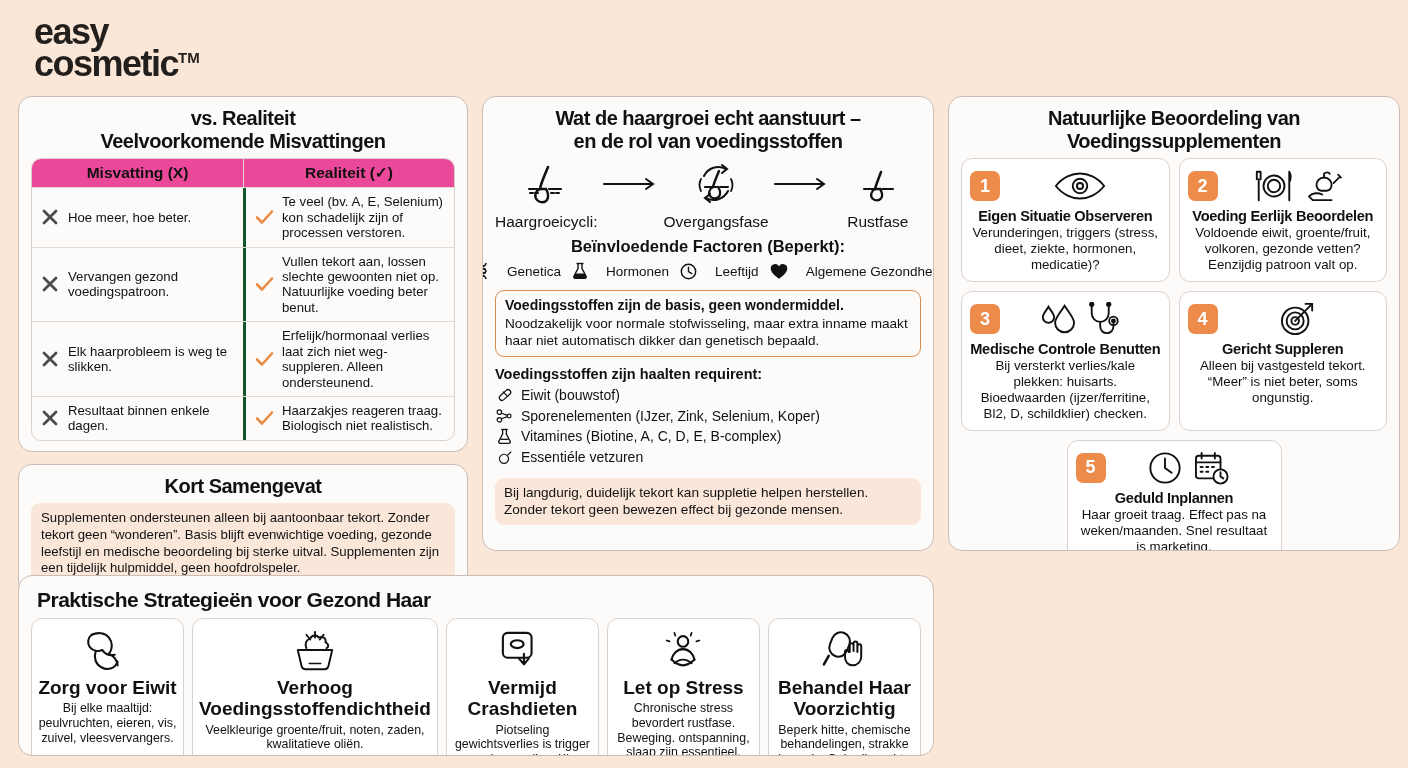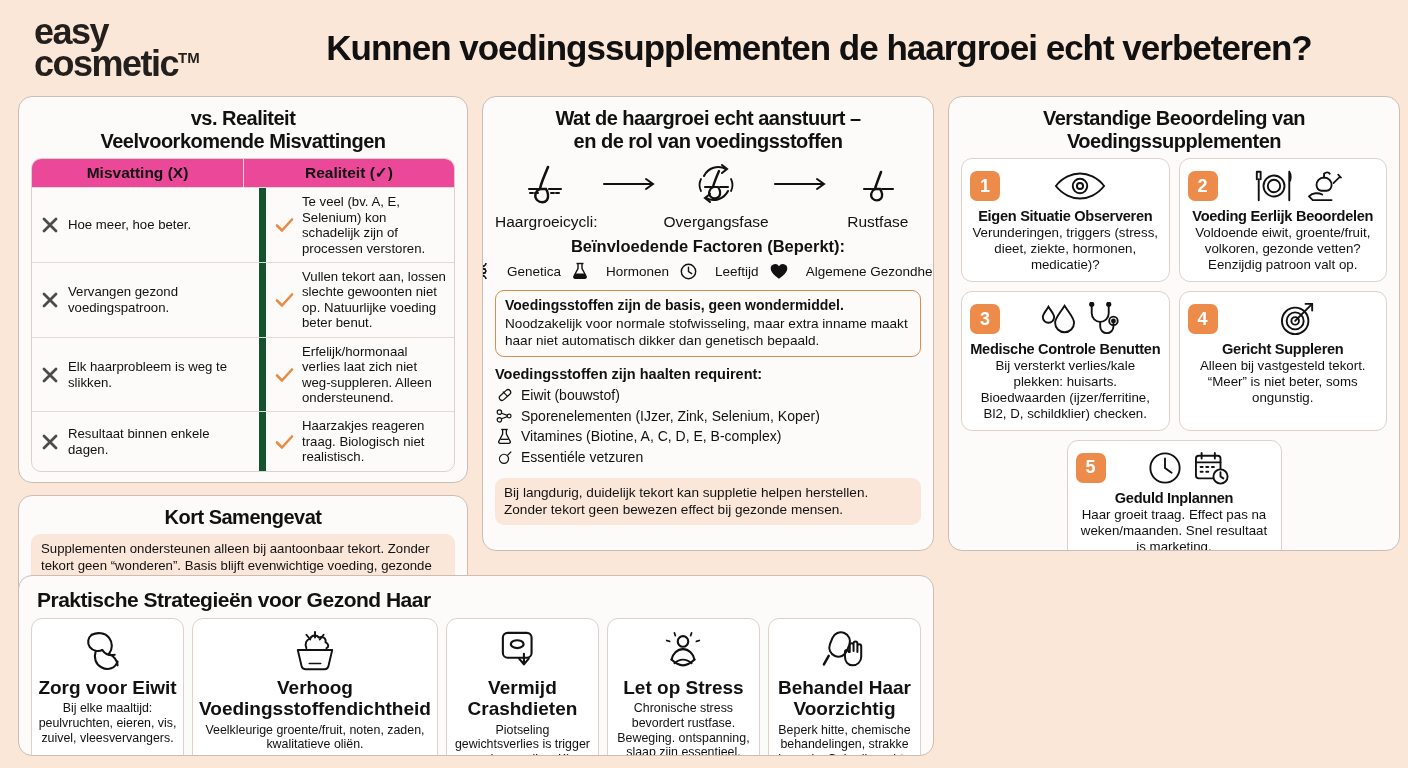--- a/index.html
+++ b/index.html
@@ -83,21 +83,21 @@
   .step-b { font-size: 13.3px; line-height: 1.2; margin-top: 1px; }
   .step-wide { width: 215px; margin: 9px auto 0; }
 
   
   .tbl { border: 1.3px solid #DDD2CB; border-radius: 10px; overflow: hidden; margin-top: 3px; }
   .tr { display: grid; grid-template-columns: 1fr 1fr; border-top: 1px solid #E4DAD3; }
   .tr:first-child { border-top: none; }
   .th { background: #ec4899; font-weight: 900; font-size: 15.5px; text-align: center; padding: 5px 4px; }
   .th + .th { border-left: 1px solid #E4DAD3; }
   .td { padding: 6px 8px; font-size: 13.2px; line-height: 1.17; display: flex; gap: 8px; align-items: center; }
-  .td + .td { border-left: 7px solid #14532d; margin-left: 16px; }
+  .td + .td { border-left: 3px solid #14532d; }
   .mark { flex: 0 0 20px; display: flex; justify-content: center; }
 
   .sum-box { background: #FBE7DA; border-radius: 9px; padding: 7px 10px; font-size: 13.2px; line-height: 1.26; }
 
   
   .bottom { grid-column: 1 / span 2; }
   .b-title { font-weight: 900; font-size: 21px; letter-spacing: -.5px; padding: 2px 4px 6px 6px; }
   .tiles { display: grid; grid-template-columns: repeat(5, 1fr); gap: 8px; }
   .tile {
     border: 1.3px solid #DDD2CB; border-radius: 11px; background: #fff;
@@ -111,21 +111,20 @@
 </head>
 <body>
 
 <div class="page">
 
   <div class="header">
     <div class="logo">
       <span class="l1">easy</span>
       <span class="l2"><span>cosmetic</span><span class="tm">TM</span></span>
     </div>
-    <div class="main-title">Kunnen voedingssupplementen de haargroei echt verbeteren?</div>
   </div>
 
   <div class="grid">
 
     <div class="panel">
       <div class="p-title">
         <div>Wat de haargroei echt aanstuurt –</div>
         <div>en de rol van voedingsstoffen</div>
       </div>
 
@@ -260,21 +259,21 @@
             </span>
           <span>Essentiéle vetzuren</span>
         </li>
       </ul>
 
       <div class="callout-p">Bij langdurig, duidelijk tekort kan suppletie helpen herstellen. Zonder tekort geen bewezen effect bij gezonde mensen.</div>
     </div>
 
     <div class="panel">
       <div class="p-title">
-        <div>Verstandige Beoordeling van</div>
+        <div>Natuurlijke Beoordeling van</div>
         <div>Voedingssupplementen</div>
       </div>
 
       <div class="steps">
         <div class="step">
           <div class="step-top">
             <div class="badge">1</div>
             <div class="step-icons">
               <svg width="54" height="30" viewBox="0 0 56 30" fill="none" stroke="#111" stroke-width="2">
                 <path d="M3 15C10 6 20 2 28 2s18 4 25 13c-7 9-17 13-25 13S10 24 3 15Z"></path>

